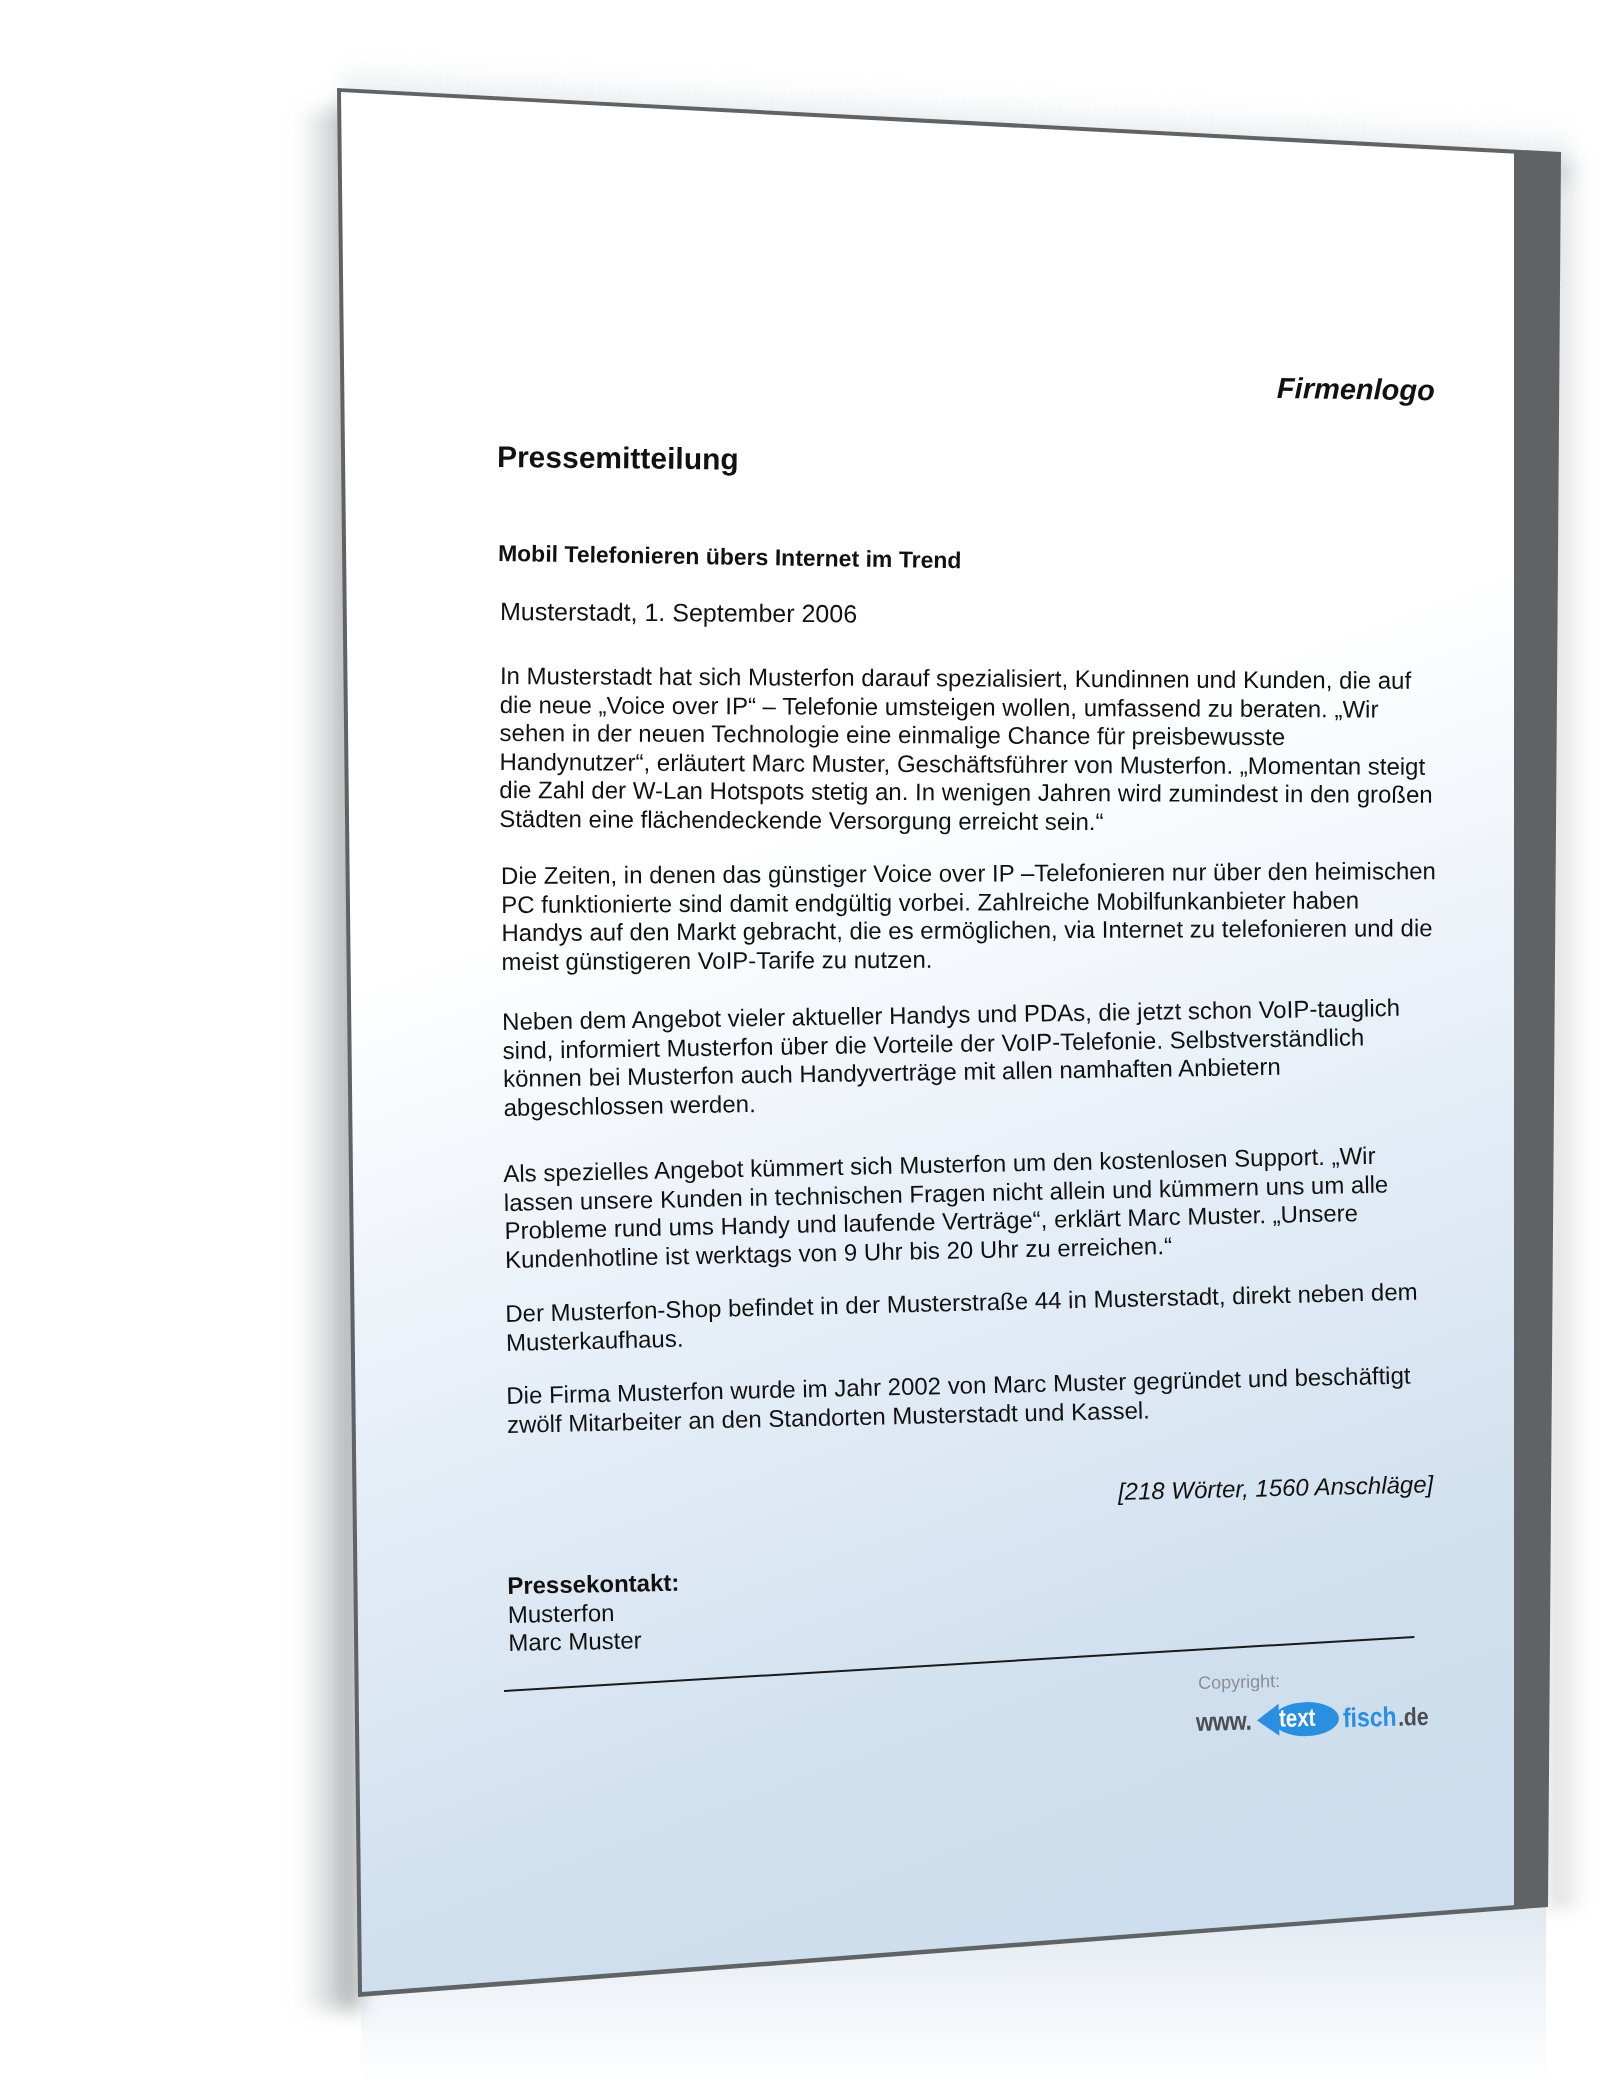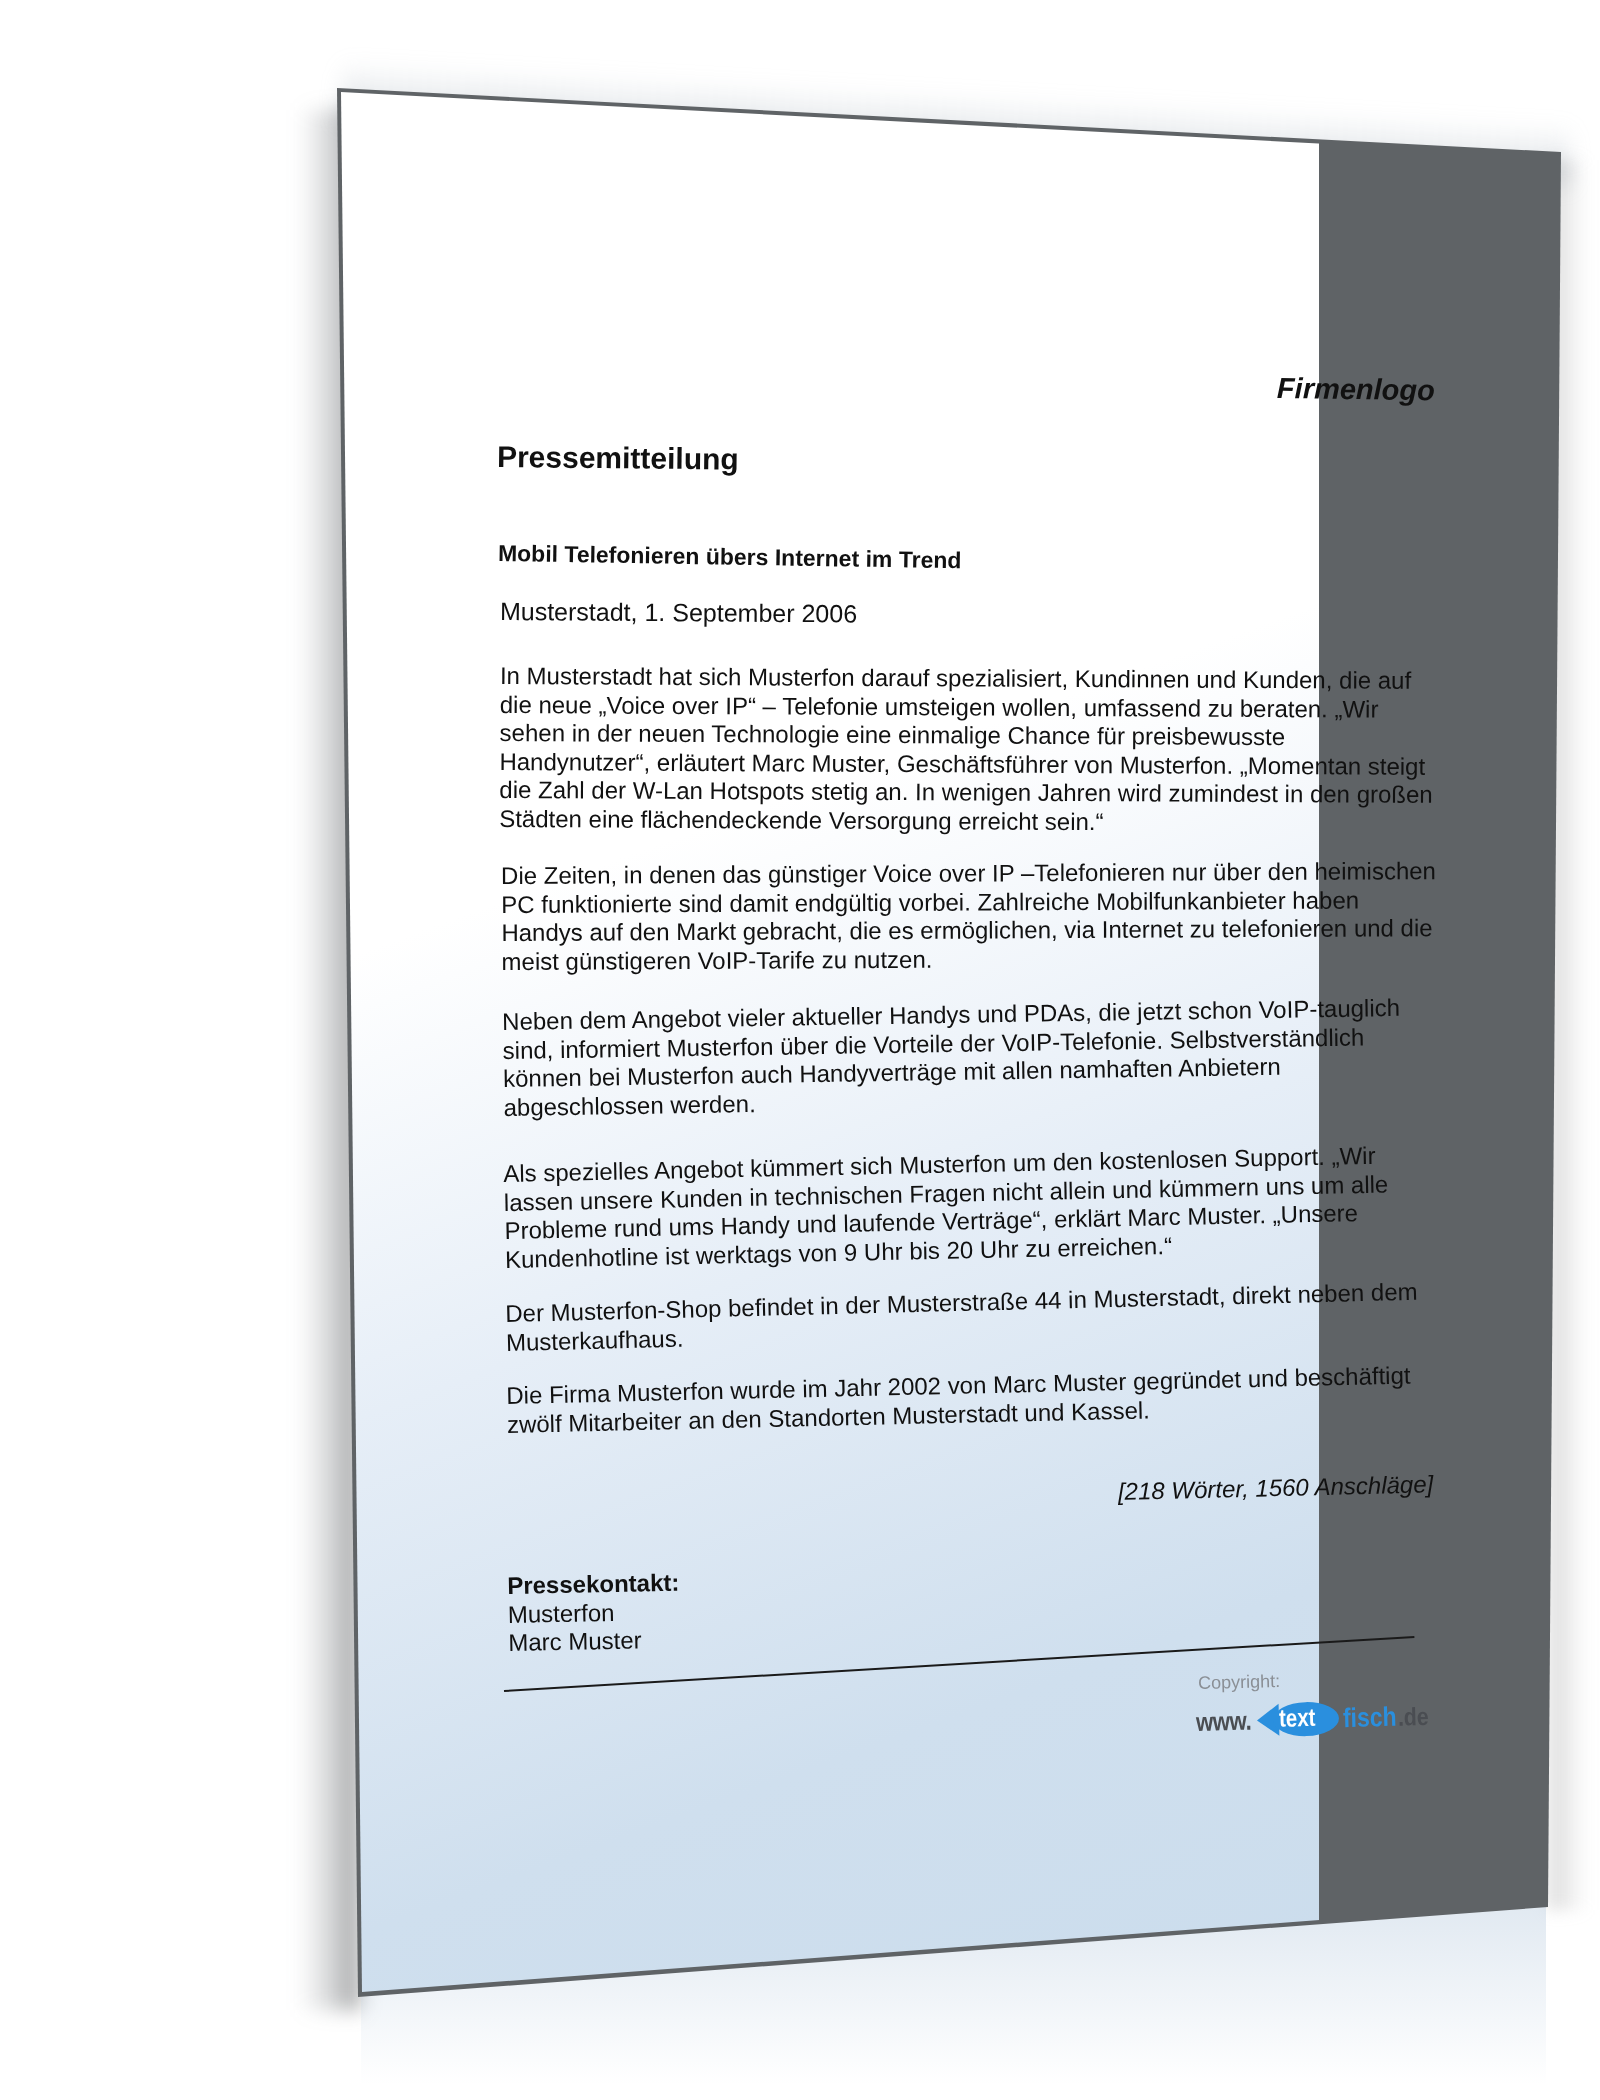--- a/index.html
+++ b/index.html
@@ -31,21 +31,21 @@
     background: linear-gradient(to bottom, rgba(200,215,230,0.55), rgba(255,255,255,0));
     clip-path: polygon(0% 48%, 100% 0%, 100% 100%, 0% 100%);
   }
   
   .page-edge {
     position: absolute; left: 0; top: 0; width: 1600px; height: 2100px;
     background: #5f6366;
     clip-path: polygon(337px 88px, 1561px 152px, 1548px 1907px, 358px 1997px);
   }
   .page {
-    position: absolute; left: 0; top: 0; width: 1319px; height: 2100px;
+    position: absolute; left: 0; top: 0; width: 1514px; height: 2100px;
     background: linear-gradient(160deg, #ffffff 0%, #ffffff 42%, #e6eef7 60%, #cfdfee 80%, #cadcec 100%);
     clip-path: polygon(341px 92px, 1557px 156px, 1544px 1903px, 362px 1992px);
   }
   .blk { position: absolute; white-space: nowrap; transform-origin: left center; }
   .logo-ph { left: 1277px; top: 372px; font-size: 29px; font-weight: bold; font-style: italic; transform: rotate(0.8deg); }
   .title { left: 497px; top: 440px; font-size: 30px; font-weight: bold; transform: rotate(0.6deg); }
   .subtitle { left: 498px; top: 540px; font-size: 23px; font-weight: bold; transform: rotate(0.9deg); }
   .dateline { left: 500px; top: 597px; font-size: 25px; transform: rotate(0.4deg); }
   .para { position: absolute; font-size: 24px; line-height: 28.5px; white-space: nowrap; transform-origin: left top; }
   .para div { white-space: nowrap; }

